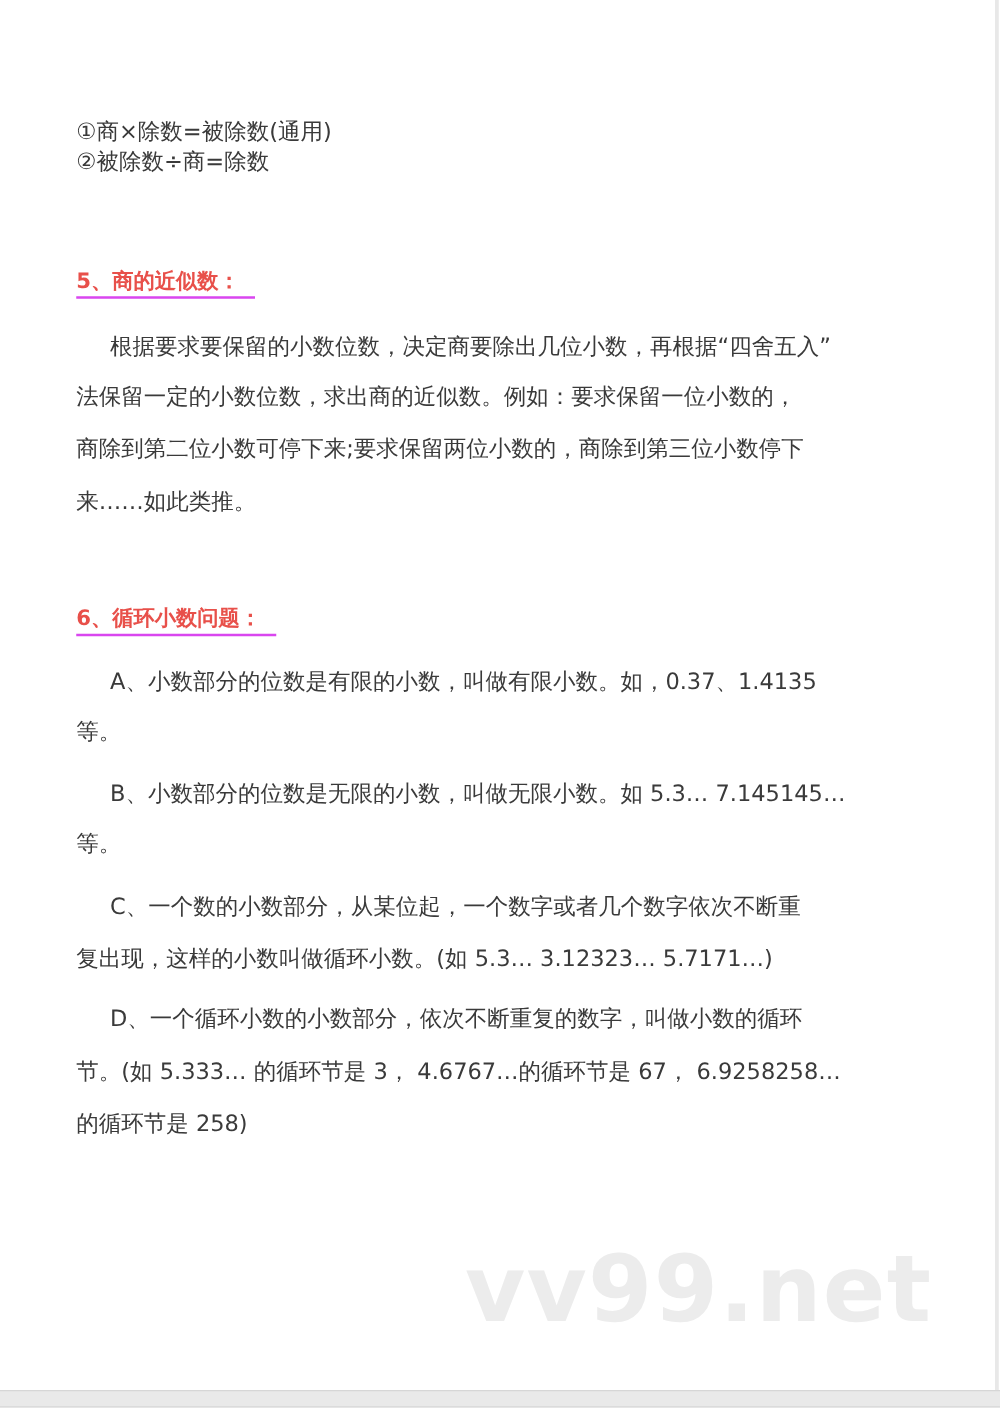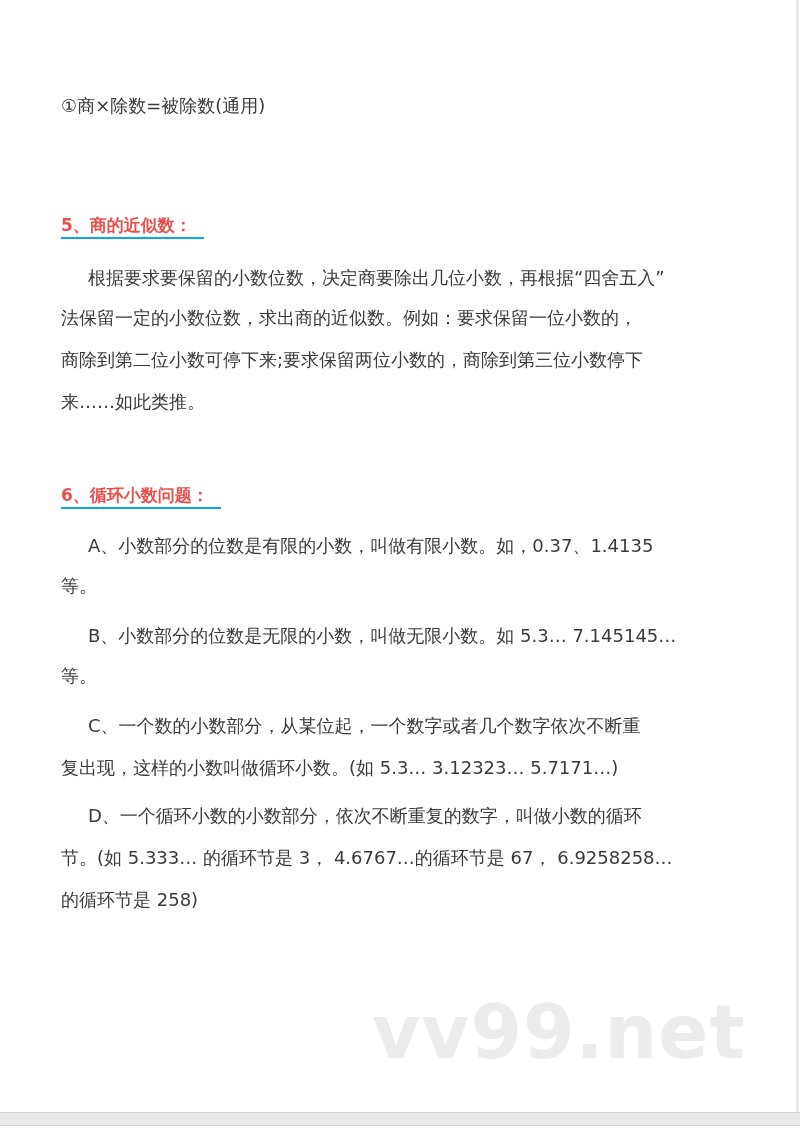--- a/index.html
+++ b/index.html
@@ -54,21 +54,21 @@
     }
     .heading {
       position: absolute;
       left: 61px;
       font-size: 17px;
       line-height: 22px;
       font-weight: bold;
       color: #e8504a;
       white-space: nowrap;
       padding-right: 12px;
-      border-bottom: 2px solid #0ea5e9;
+      border-bottom: 2px solid #d946ef;
       padding-bottom: 1px;
     }
     .watermark {
       position: absolute;
       left: 372px;
       top: 992px;
       font-family: "DejaVu Sans", sans-serif;
       font-weight: bold;
       font-size: 74px;
       line-height: 80px;
@@ -76,20 +76,21 @@
       letter-spacing: 1px;
       white-space: nowrap;
     }
   </style>
 </head>
 <body>
 
 <div class="page">
 
   <div class="line" style="top:56px;margin-top:38px;">①商×除数=被除数(通用)</div>
+  <div class="line" style="top:118px;">②被除数÷商=除数</div>
 
   <div class="heading" style="top:214px;">5、商的近似数：</div>
 
   <div class="line indent" style="top:266px;">根据要求要保留的小数位数，决定商要除出几位小数，再根据“四舍五入”</div>
   <div class="line" style="top:348px;">商除到第二位小数可停下来;要求保留两位小数的，商除到第三位小数停下</div>
   <div class="line" style="top:306px;">法保留一定的小数位数，求出商的近似数。例如：要求保留一位小数的，</div>
   <div class="line" style="top:390px;">来……如此类推。</div>
 
   <div class="heading" style="top:484px;">6、循环小数问题：</div>
 

